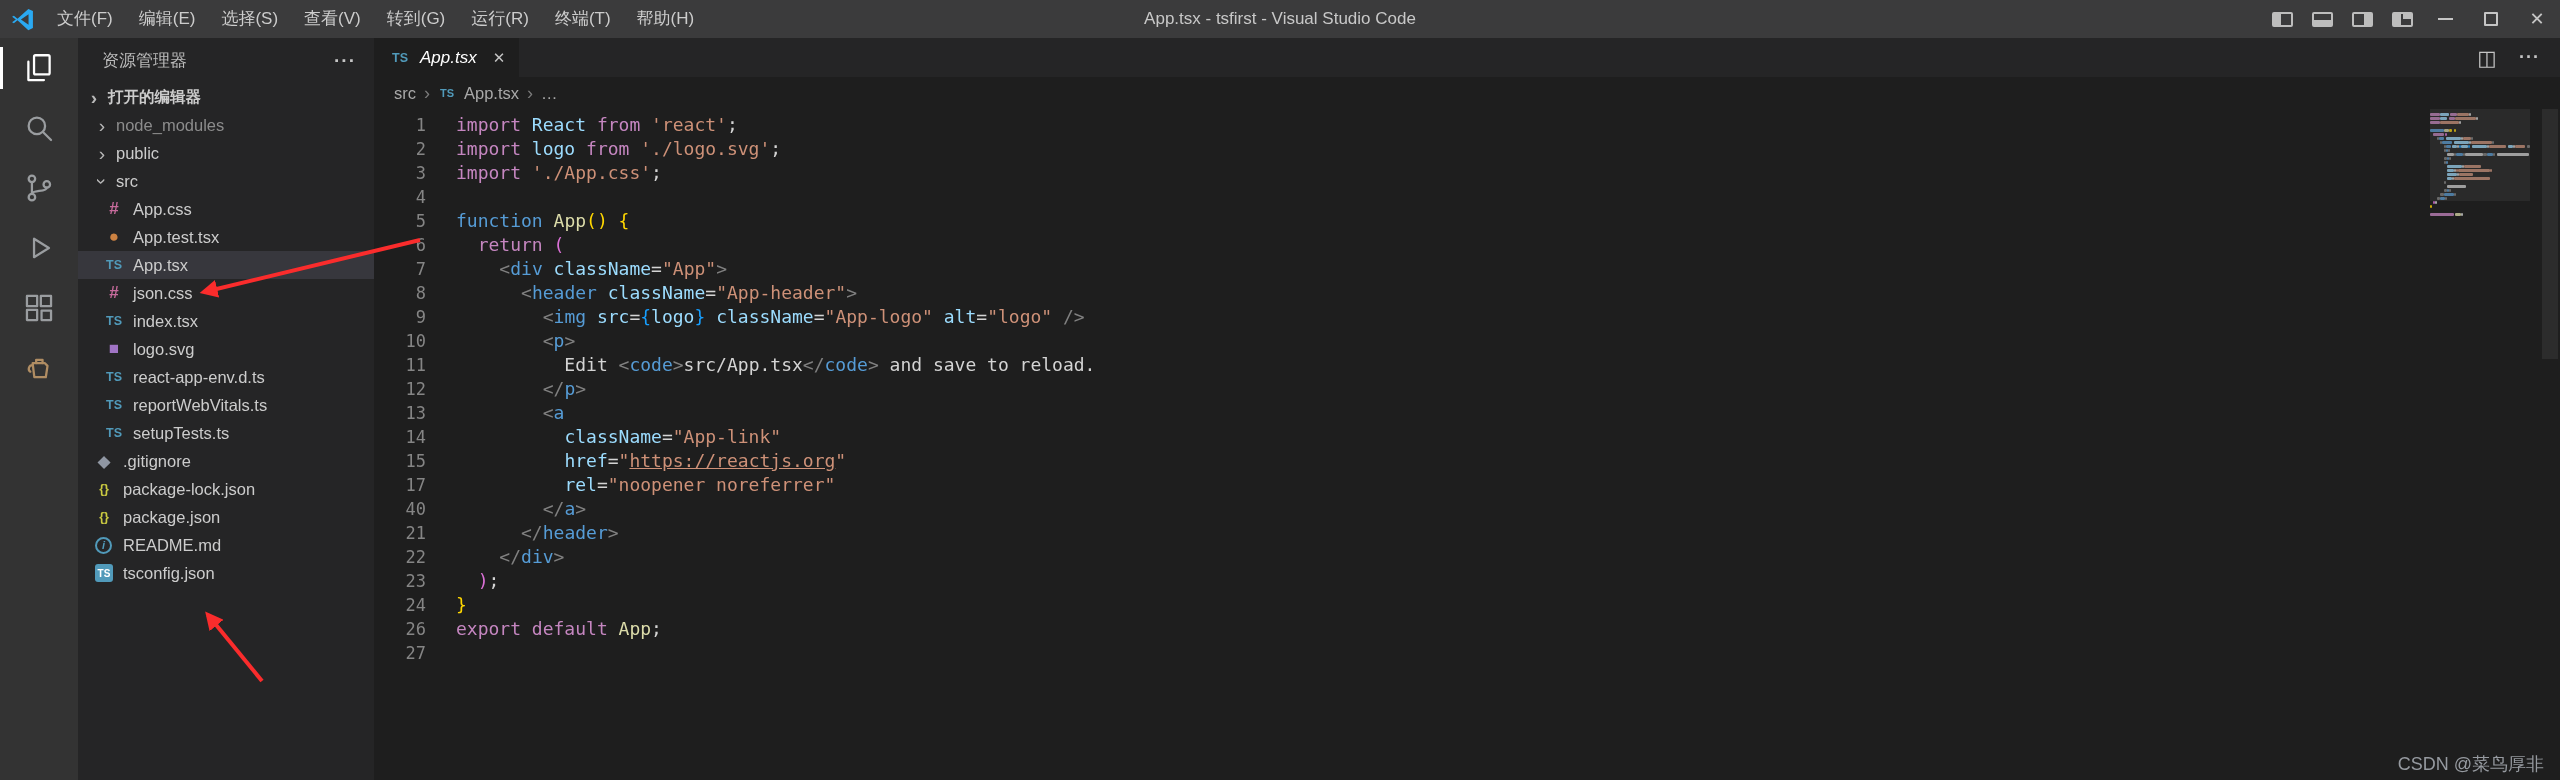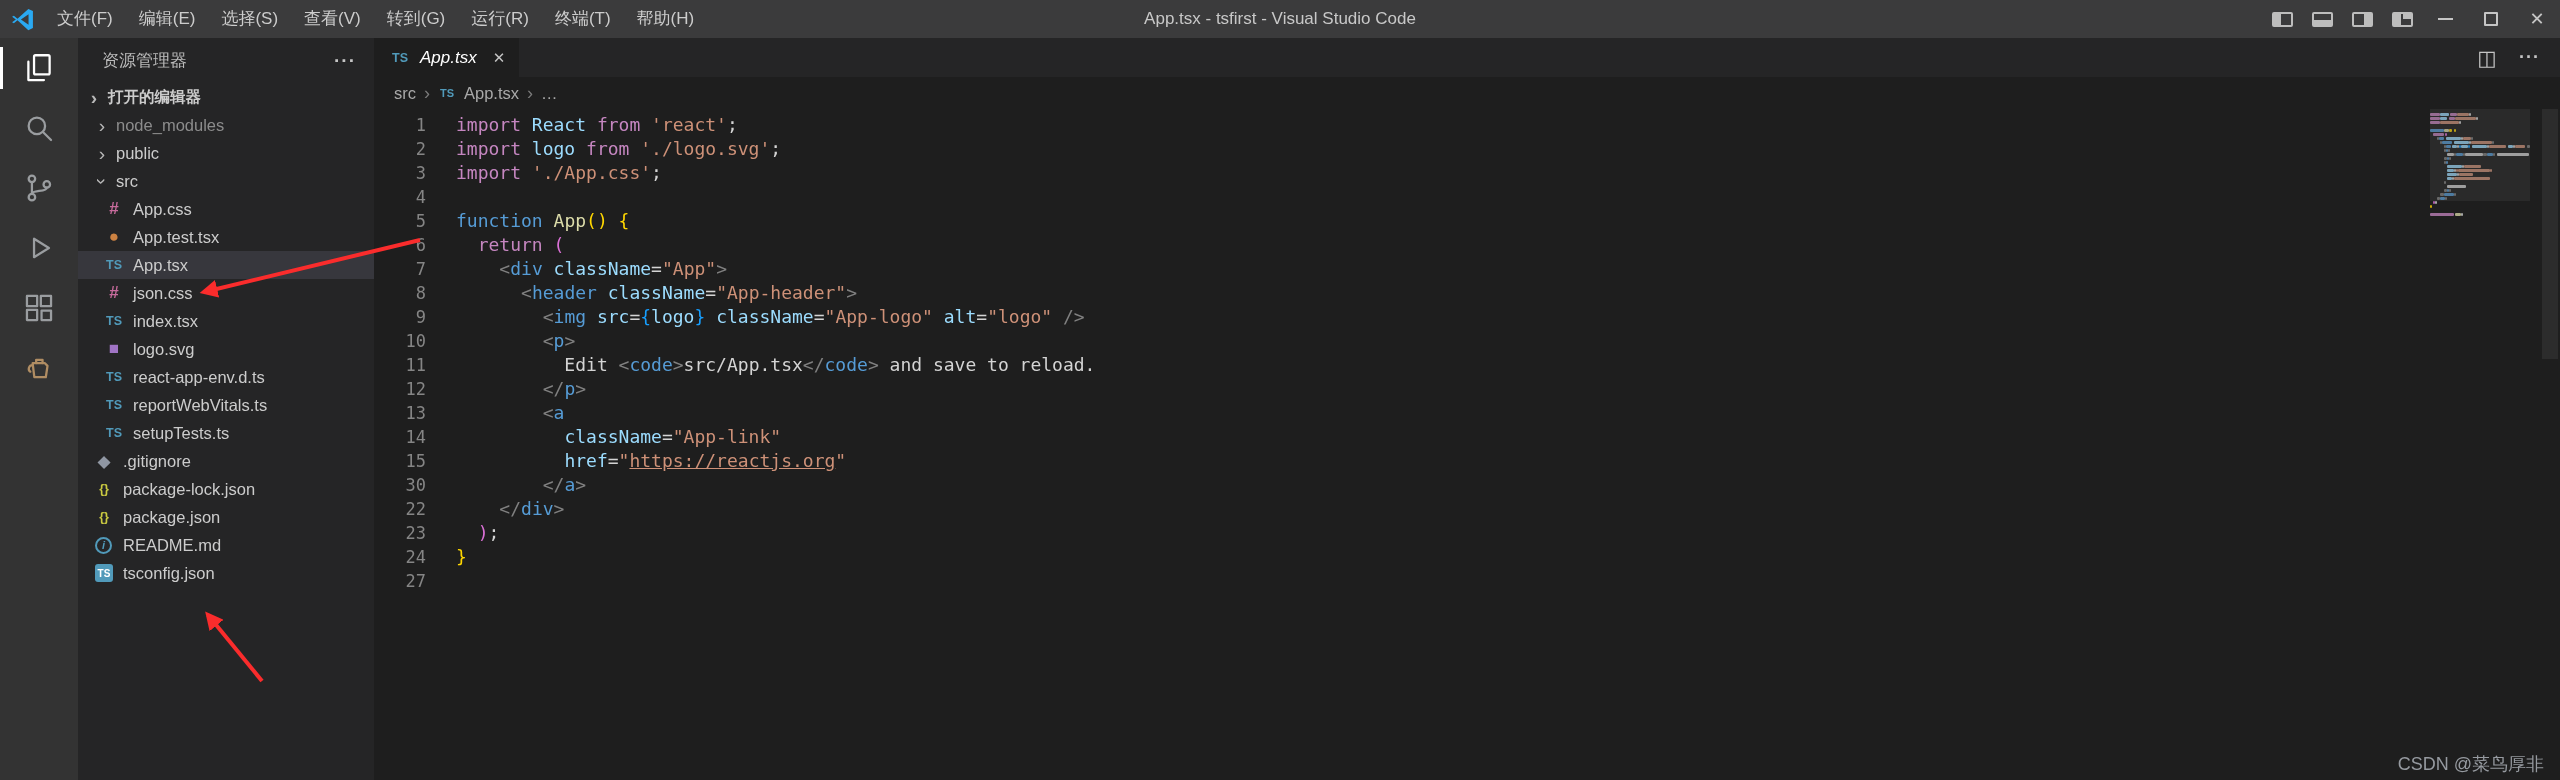--- a/index.html
+++ b/index.html
@@ -278,24 +278,27 @@
             <div class="code-line"><span class="ln">6</span><span class="ltext"><span class="tk" style="color: rgb(212, 212, 212);">  </span><span class="tk" style="color: rgb(197, 134, 192);">return</span><span class="tk" style="color: rgb(212, 212, 212);"> </span><span class="tk" style="color: rgb(218, 112, 214);">(</span></span></div>
             <div class="code-line"><span class="ln">7</span><span class="ltext"><span class="tk" style="color: rgb(212, 212, 212);">    </span><span class="tk" style="color: rgb(128, 128, 128);">&lt;</span><span class="tk" style="color: rgb(86, 156, 214);">div</span><span class="tk" style="color: rgb(212, 212, 212);"> </span><span class="tk" style="color: rgb(156, 220, 254);">className</span><span class="tk" style="color: rgb(212, 212, 212);">=</span><span class="tk" style="color: rgb(206, 145, 120);">"App"</span><span class="tk" style="color: rgb(128, 128, 128);">&gt;</span></span></div>
             <div class="code-line"><span class="ln">8</span><span class="ltext"><span class="tk" style="color: rgb(212, 212, 212);">      </span><span class="tk" style="color: rgb(128, 128, 128);">&lt;</span><span class="tk" style="color: rgb(86, 156, 214);">header</span><span class="tk" style="color: rgb(212, 212, 212);"> </span><span class="tk" style="color: rgb(156, 220, 254);">className</span><span class="tk" style="color: rgb(212, 212, 212);">=</span><span class="tk" style="color: rgb(206, 145, 120);">"App-header"</span><span class="tk" style="color: rgb(128, 128, 128);">&gt;</span></span></div>
             <div class="code-line"><span class="ln">9</span><span class="ltext"><span class="tk" style="color: rgb(212, 212, 212);">        </span><span class="tk" style="color: rgb(128, 128, 128);">&lt;</span><span class="tk" style="color: rgb(86, 156, 214);">img</span><span class="tk" style="color: rgb(212, 212, 212);"> </span><span class="tk" style="color: rgb(156, 220, 254);">src</span><span class="tk" style="color: rgb(212, 212, 212);">=</span><span class="tk" style="color: rgb(23, 159, 255);">{</span><span class="tk" style="color: rgb(156, 220, 254);">logo</span><span class="tk" style="color: rgb(23, 159, 255);">}</span><span class="tk" style="color: rgb(212, 212, 212);"> </span><span class="tk" style="color: rgb(156, 220, 254);">className</span><span class="tk" style="color: rgb(212, 212, 212);">=</span><span class="tk" style="color: rgb(206, 145, 120);">"App-logo"</span><span class="tk" style="color: rgb(212, 212, 212);"> </span><span class="tk" style="color: rgb(156, 220, 254);">alt</span><span class="tk" style="color: rgb(212, 212, 212);">=</span><span class="tk" style="color: rgb(206, 145, 120);">"logo"</span><span class="tk" style="color: rgb(212, 212, 212);"> </span><span class="tk" style="color: rgb(128, 128, 128);">/&gt;</span></span></div>
             <div class="code-line"><span class="ln">10</span><span class="ltext"><span class="tk" style="color: rgb(212, 212, 212);">        </span><span class="tk" style="color: rgb(128, 128, 128);">&lt;</span><span class="tk" style="color: rgb(86, 156, 214);">p</span><span class="tk" style="color: rgb(128, 128, 128);">&gt;</span></span></div>
             <div class="code-line"><span class="ln">11</span><span class="ltext"><span class="tk" style="color: rgb(212, 212, 212);">          Edit </span><span class="tk" style="color: rgb(128, 128, 128);">&lt;</span><span class="tk" style="color: rgb(86, 156, 214);">code</span><span class="tk" style="color: rgb(128, 128, 128);">&gt;</span><span class="tk" style="color: rgb(212, 212, 212);">src/App.tsx</span><span class="tk" style="color: rgb(128, 128, 128);">&lt;/</span><span class="tk" style="color: rgb(86, 156, 214);">code</span><span class="tk" style="color: rgb(128, 128, 128);">&gt;</span><span class="tk" style="color: rgb(212, 212, 212);"> and save to reload.</span></span></div>
             <div class="code-line"><span class="ln">12</span><span class="ltext"><span class="tk" style="color: rgb(212, 212, 212);">        </span><span class="tk" style="color: rgb(128, 128, 128);">&lt;/</span><span class="tk" style="color: rgb(86, 156, 214);">p</span><span class="tk" style="color: rgb(128, 128, 128);">&gt;</span></span></div>
             <div class="code-line"><span class="ln">13</span><span class="ltext"><span class="tk" style="color: rgb(212, 212, 212);">        </span><span class="tk" style="color: rgb(128, 128, 128);">&lt;</span><span class="tk" style="color: rgb(86, 156, 214);">a</span></span></div>
             <div class="code-line"><span class="ln">14</span><span class="ltext"><span class="tk" style="color: rgb(212, 212, 212);">          </span><span class="tk" style="color: rgb(156, 220, 254);">className</span><span class="tk" style="color: rgb(212, 212, 212);">=</span><span class="tk" style="color: rgb(206, 145, 120);">"App-link"</span></span></div>
             <div class="code-line"><span class="ln">15</span><span class="ltext"><span class="tk" style="color: rgb(212, 212, 212);">          </span><span class="tk" style="color: rgb(156, 220, 254);">href</span><span class="tk" style="color: rgb(212, 212, 212);">=</span><span class="tk" style="color: rgb(206, 145, 120);">"</span><span class="tk" style="color: rgb(206, 145, 120); text-decoration: underline;">https://reactjs.org</span><span class="tk" style="color: rgb(206, 145, 120);">"</span></span></div>
-            <div class="code-line"><span class="ln">30</span><span class="ltext"><span class="tk" style="color: rgb(212, 212, 212);">        </span><span class="tk" style="color: rgb(128, 128, 128);">&lt;/</span><span class="tk" style="color: rgb(86, 156, 214);">a</span><span class="tk" style="color: rgb(128, 128, 128);">&gt;</span></span></div>
+            <div class="code-line"><span class="ln">17</span><span class="ltext"><span class="tk" style="color: rgb(212, 212, 212);">          </span><span class="tk" style="color: rgb(156, 220, 254);">rel</span><span class="tk" style="color: rgb(212, 212, 212);">=</span><span class="tk" style="color: rgb(206, 145, 120);">"noopener noreferrer"</span></span></div>
+            <div class="code-line"><span class="ln">40</span><span class="ltext"><span class="tk" style="color: rgb(212, 212, 212);">        </span><span class="tk" style="color: rgb(128, 128, 128);">&lt;/</span><span class="tk" style="color: rgb(86, 156, 214);">a</span><span class="tk" style="color: rgb(128, 128, 128);">&gt;</span></span></div>
+            <div class="code-line"><span class="ln">21</span><span class="ltext"><span class="tk" style="color: rgb(212, 212, 212);">      </span><span class="tk" style="color: rgb(128, 128, 128);">&lt;/</span><span class="tk" style="color: rgb(86, 156, 214);">header</span><span class="tk" style="color: rgb(128, 128, 128);">&gt;</span></span></div>
             <div class="code-line"><span class="ln">22</span><span class="ltext"><span class="tk" style="color: rgb(212, 212, 212);">    </span><span class="tk" style="color: rgb(128, 128, 128);">&lt;/</span><span class="tk" style="color: rgb(86, 156, 214);">div</span><span class="tk" style="color: rgb(128, 128, 128);">&gt;</span></span></div>
             <div class="code-line"><span class="ln">23</span><span class="ltext"><span class="tk" style="color: rgb(212, 212, 212);">  </span><span class="tk" style="color: rgb(218, 112, 214);">)</span><span class="tk" style="color: rgb(212, 212, 212);">;</span></span></div>
             <div class="code-line"><span class="ln">24</span><span class="ltext"><span class="tk" style="color: rgb(255, 215, 0);">}</span></span></div>
+            <div class="code-line"><span class="ln">26</span><span class="ltext"><span class="tk" style="color: rgb(197, 134, 192);">export default</span><span class="tk" style="color: rgb(212, 212, 212);"> </span><span class="tk" style="color: rgb(220, 220, 170);">App</span><span class="tk" style="color: rgb(212, 212, 212);">;</span></span></div>
             <div class="code-line"><span class="ln">27</span><span class="ltext"></span></div>
           </div>
         <div id="minimap">
             <div class="mm-line">
               <span class="mm-tk" style="width: 10.2px; background: rgb(197, 134, 192);"></span>
               <span class="mm-tk" style="width: 8.5px; background: rgb(156, 220, 254);"></span>
               <span class="mm-sp" style="width: 1.7px;"></span>
               <span class="mm-tk" style="width: 6.8px; background: rgb(197, 134, 192);"></span>
               <span class="mm-tk" style="width: 11.9px; background: rgb(206, 145, 120);"></span>
               <span class="mm-tk" style="width: 2px; background: rgb(212, 212, 212);"></span>

